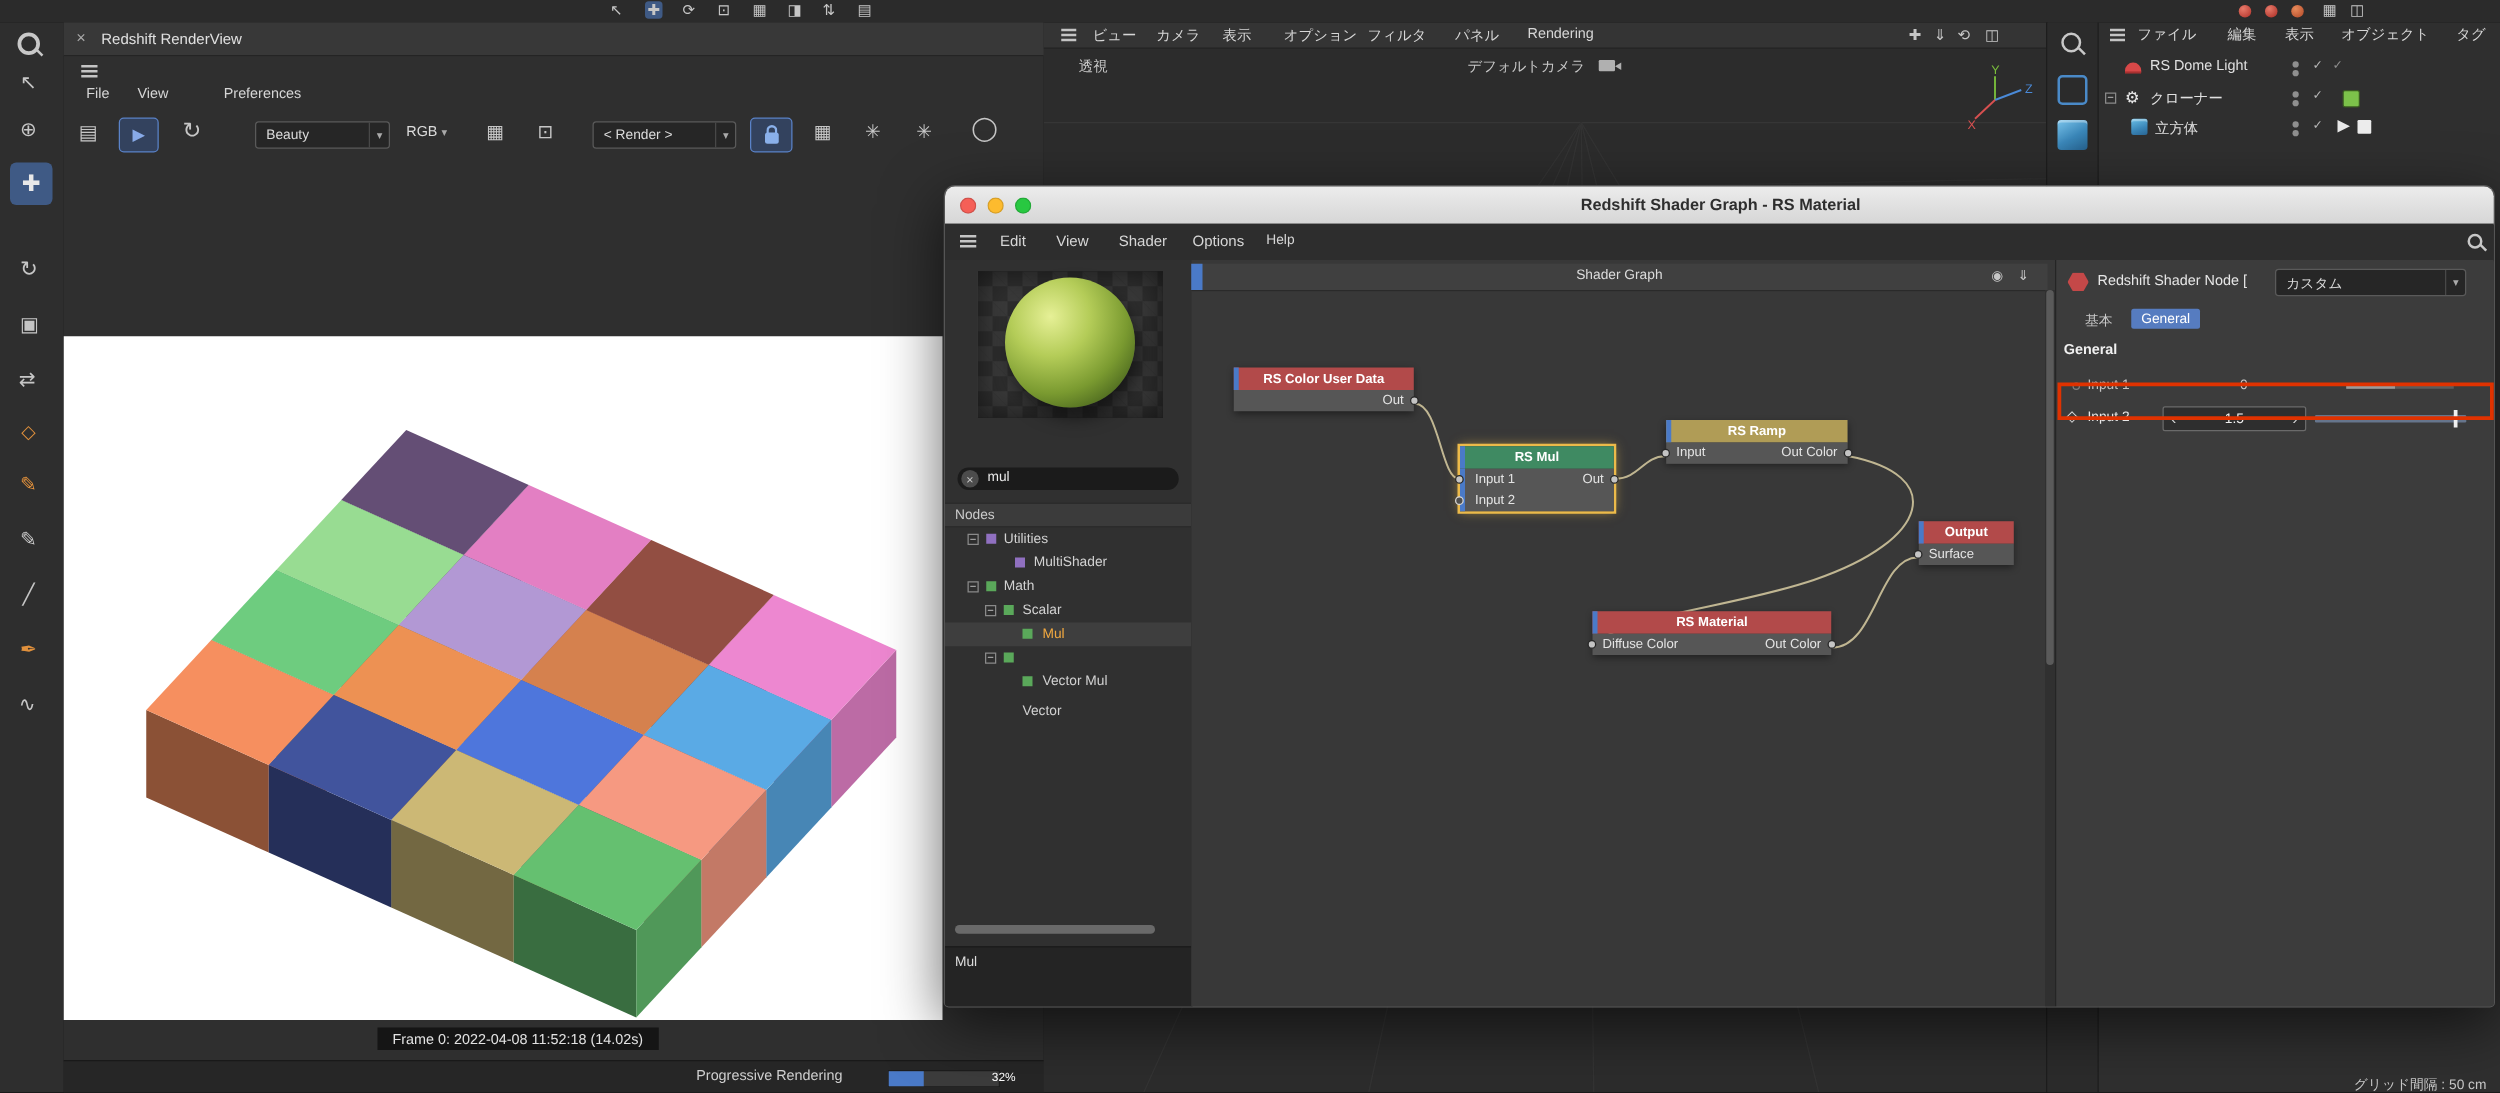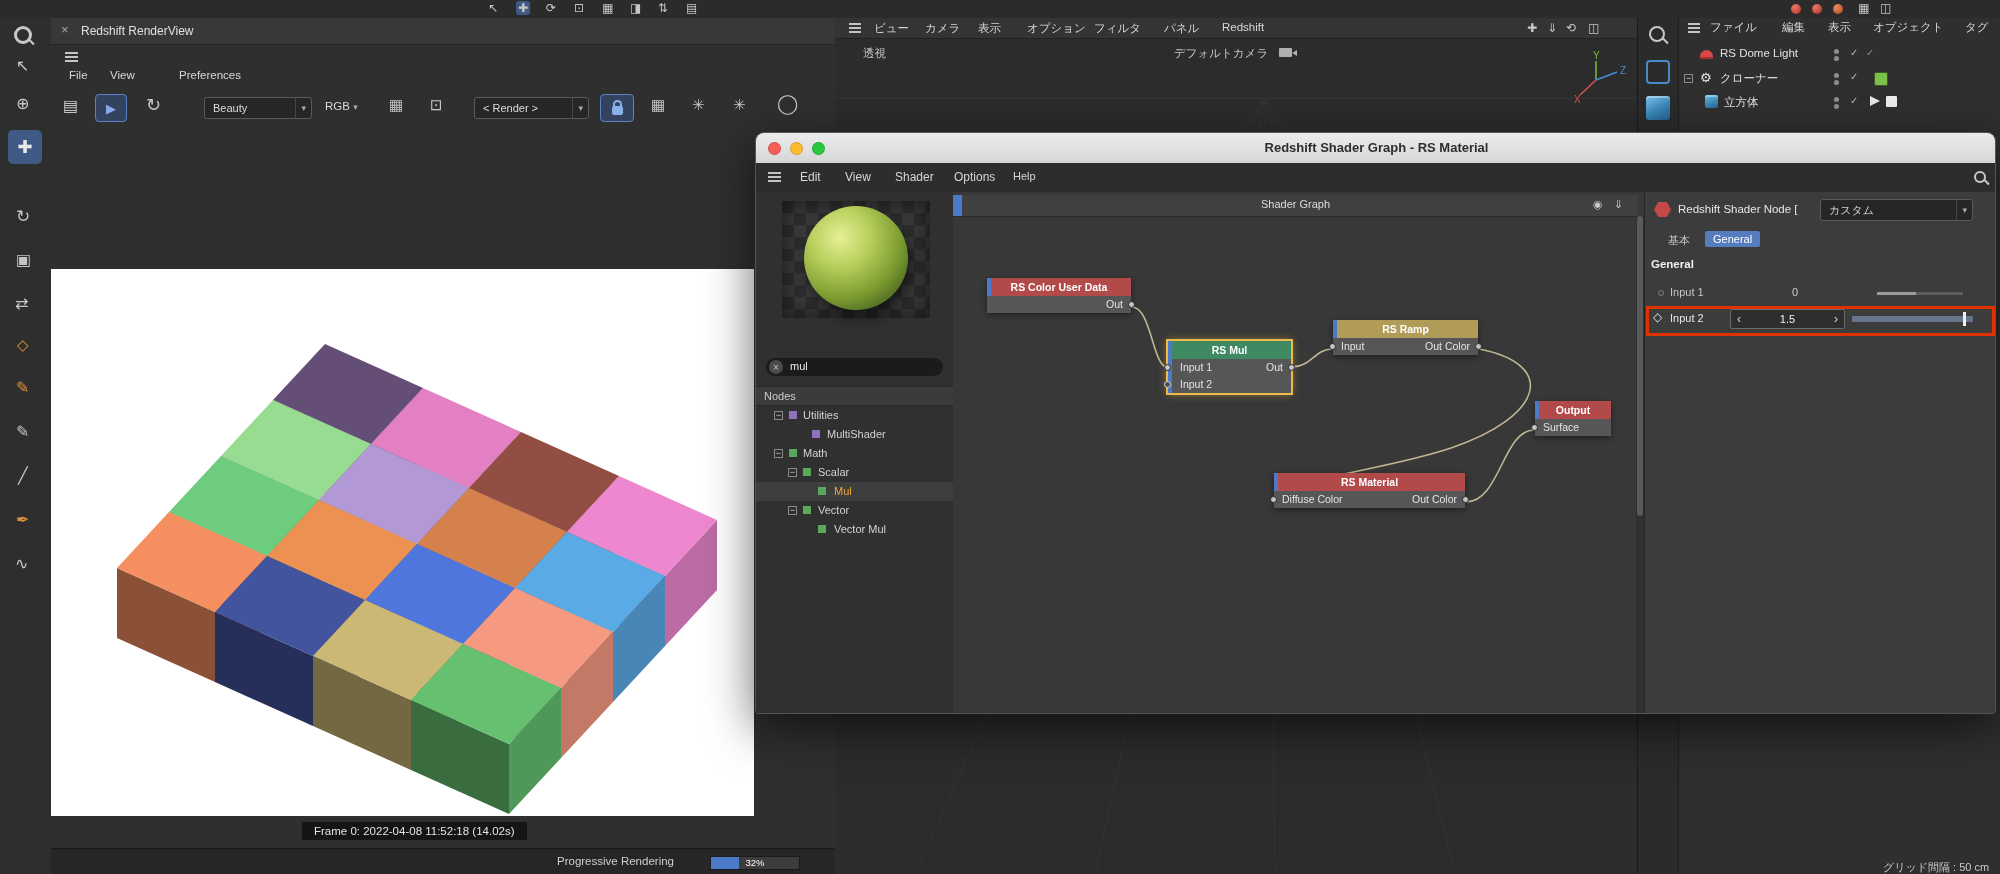--- a/index.html
+++ b/index.html
@@ -170,21 +170,21 @@
     </div>
 
     <div class="abs" style="left:251px;top:804px;height:18px;background:#151515;padding:0 12px;line-height:18px;">
       <span class="txt" style="font-size:11.5px;color:#e2e2e2;">Frame 0:  2022-04-08  11:52:18  (14.02s)</span>
     </div>
 
     <div class="abs" style="left:0;top:830px;width:784px;height:26px;background:#262626;border-top:1px solid #191919;">
       <span class="abs txt" style="left:506px;top:6px;font-size:11.5px;color:#cfcfcf;">Progressive Rendering</span>
       <div class="abs" style="left:659px;top:7px;width:88px;height:12px;background:#3c3c3c;border:1px solid #1c1c1c;">
         <div style="height:100%;width:32%;background:#4a7ac8;"></div>
-        <span class="abs" style="left:0;top:0;width:100%;text-align:center;font-size:9.5px;color:#fff;line-height:12px;">32%</span>
+        <span class="abs" style="left:0;top:0;width:100%;text-align:center;font-size:9.5px;color:#fff;line-height:12px;padding-left:48px;">32%</span>
       </div>
     </div>
   </div>
 
   <div class="abs" style="left:835px;top:18px;width:802px;height:856px;background:#2c2c2c;overflow:hidden;">
     <svg class="abs" width="802" height="856" style="left:0;top:0;opacity:.8;">
       <line x1="0" y1="80" x2="802" y2="80" stroke="#3a3a3a"></line>
       <line x1="430" y1="80" x2="-100" y2="856" stroke="#363636"></line>
       <line x1="430" y1="80" x2="80" y2="856" stroke="#363636"></line>
       <line x1="430" y1="80" x2="260" y2="856" stroke="#363636"></line>
@@ -195,21 +195,21 @@
       <line x1="0" y1="260" x2="802" y2="230" stroke="#343434"></line>
     </svg>
     <div class="abs" style="left:0;top:0;width:802px;height:20px;background:#343434;border-bottom:1px solid #222;">
       <div class="abs bars" style="left:14px;top:5px;width:12px;"></div>
       <span class="abs mi" style="left:39px;top:3px;">ビュー</span>
       <span class="abs mi" style="left:90px;top:3px;">カメラ</span>
       <span class="abs mi" style="left:143px;top:3px;">表示</span>
       <span class="abs mi" style="left:192px;top:3px;">オプション</span>
       <span class="abs mi" style="left:259px;top:3px;">フィルタ</span>
       <span class="abs mi" style="left:329px;top:3px;">パネル</span>
-      <span class="abs mi" style="left:387px;top:3px;">Redshift</span>
+      <span class="abs mi" style="left:387px;top:3px;">Rendering</span>
       <span class="abs glyph" style="left:692px;top:3px;font-size:12px;">✚</span>
       <span class="abs glyph" style="left:712px;top:3px;font-size:12px;">⇓</span>
       <span class="abs glyph" style="left:731px;top:3px;font-size:12px;">⟲</span>
       <span class="abs glyph" style="left:753px;top:3px;font-size:12px;">◫</span>
     </div>
     <span class="abs txt" style="left:28px;top:28px;font-size:11.5px;color:#c8c8c8;">透視</span>
     <span class="abs txt" style="left:339px;top:28px;font-size:11.5px;color:#c8c8c8;">
       <span>デフォルトカメラ</span>
       <span class="cam" style="margin-left:8px;"></span>
     </span>
@@ -263,21 +263,21 @@
         <span class="abs txt" style="left:46px;top:3px;font-size:11.5px;color:#e0e0e0;">立方体</span>
         <div class="abs omdots" style="left:156px;top:5px;"></div>
         <span class="abs chk" style="left:172px;top:3px;">✓</span>
         <div class="abs" style="left:192px;top:4px;width:0;height:0;border-left:10px solid #e8e8e8;border-top:5px solid transparent;border-bottom:5px solid transparent;"></div>
         <div class="abs" style="left:208px;top:4px;width:11px;height:11px;background:#ececec;border-radius:1px;"></div>
       </div>
     </div>
     <span class="abs txt" style="left:245px;top:842px;font-size:11px;color:#c8c8c8;">グリッド間隔 : 50 cm</span>
   </div>
 
-  <div class="abs" style="left:755px;top:132px;width:1241px;height:582px;border-radius:9px 9px 4px 4px;overflow:hidden;box-shadow:0 14px 48px rgba(0,0,0,.6);border:1px solid #555;box-sizing:border-box;">
+  <div class="abs" style="left:755px;top:148px;width:1241px;height:658px;border-radius:9px 9px 4px 4px;overflow:hidden;box-shadow:0 14px 48px rgba(0,0,0,.6);border:1px solid #555;box-sizing:border-box;">
 
     <div class="abs" style="left:0;top:0;width:1241px;height:30px;background:linear-gradient(#ececec,#d6d6d6);border-bottom:1px solid #aaa;">
       <div class="abs traffic" style="left:12px;top:9px;background:#f55f57;"></div>
       <div class="abs traffic" style="left:34px;top:9px;background:#fdbb2e;"></div>
       <div class="abs traffic" style="left:56px;top:9px;background:#28c841;"></div>
       <div class="abs txt" style="left:0;top:7px;width:1241px;text-align:center;font-size:13px;font-weight:bold;color:#2e2e2e;">Redshift Shader Graph - RS Material</div>
     </div>
 
     <div class="abs" style="left:0;top:30px;width:1241px;height:29px;background:#2d2d2d;border-bottom:1px solid #1f1f1f;">
       <div class="abs bars" style="left:12px;top:9px;"></div>
@@ -326,21 +326,21 @@
           <span class="tsq abs" style="left:47px;top:5px;background:#5aa85a;"></span>
           <span class="abs" style="left:62px;">Scalar</span>
         </div>
         <div class="trow" style="top:76px;background:#3e3e3e;">
           <span class="tsq abs" style="left:62px;top:5px;background:#5aa85a;"></span>
           <span class="abs" style="left:78px;color:#f0a840;">Mul</span>
         </div>
         <div class="trow" style="top:95px;">
           <span class="expander abs" style="left:32px;top:5px;">−</span>
           <span class="tsq abs" style="left:47px;top:5px;background:#5aa85a;"></span>
-          <span class="abs" style="left:62px;">Vector</span>
+          <span class="abs" style="left:62px;margin-top:43px;">Vector</span>
         </div>
         <div class="trow" style="top:114px;">
           <span class="tsq abs" style="left:62px;top:5px;background:#5aa85a;"></span>
           <span class="abs" style="left:78px;">Vector Mul</span>
         </div>
       </div>
 
       <div class="abs" style="left:8px;top:532px;width:160px;height:7px;background:#696969;border-radius:4px;"></div>
 
       <div class="abs" style="left:0;top:549px;width:197px;height:95px;background:#242424;border-top:1px solid #1a1a1a;">

